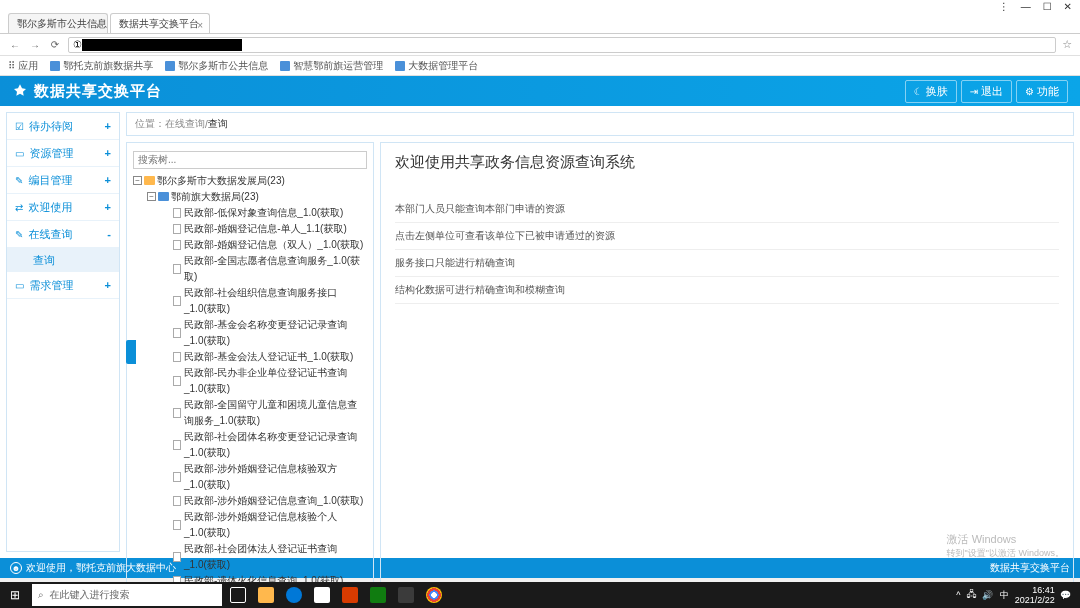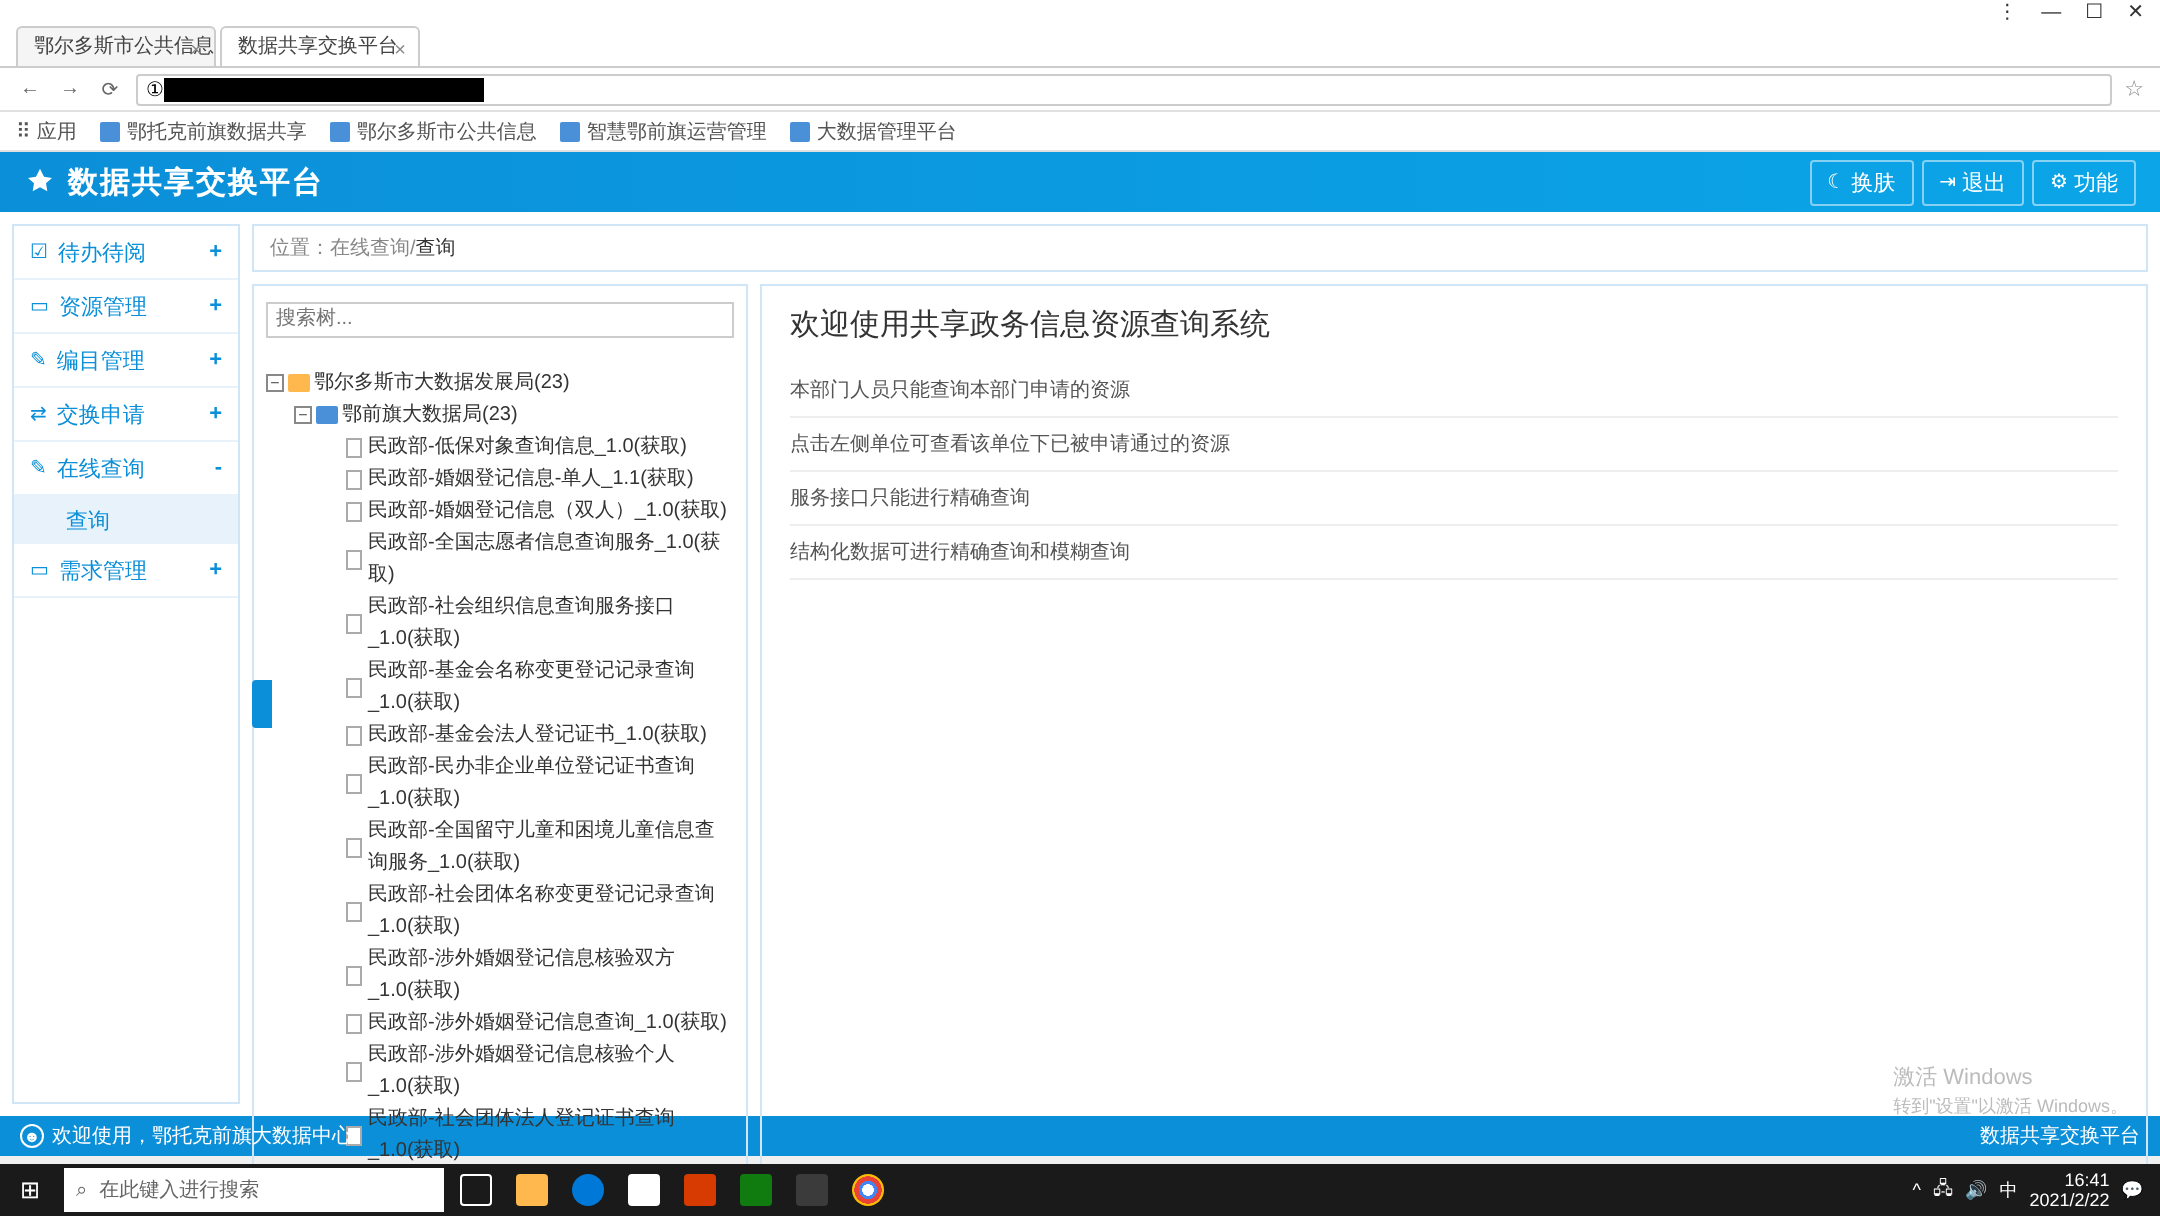--- a/index.html
+++ b/index.html
@@ -41,33 +41,33 @@
 .side-sub { height: 24px; display: flex; align-items: center; padding-left: 26px; font-size: 11px; background: #e8f2fa; color: #0b8fd8; }
 
 
 .content { flex: 1; display: flex; flex-direction: column; gap: 6px; }
 .breadcrumb { height: 20px; border: 1px solid #d0e5f5; display: flex; align-items: center; padding: 11px 8px; font-size: 10px; color: #888; }
 .breadcrumb .cur { color: #333; }
 .content-row { flex: 1; display: flex; gap: 6px; }
 
 
 .tree-panel { width: 248px; border: 1px solid #d0e5f5; padding: 6px; overflow: auto; }
-.tree-search { width: 100%; height: 18px; border: 1px solid #ccc; padding: 0 4px; font-size: 10px; margin-bottom: 15px; }
+.tree-search { width: 100%; height: 18px; border: 1px solid #ccc; padding: 0 4px; font-size: 10px; margin-bottom: 4px; }
 .tree { font-size: 10px; color: #333; line-height: 16px; }
 .tree-node { display: flex; align-items: center; gap: 2px; white-space: nowrap; }
 .tree-tgl { width: 9px; height: 9px; border: 1px solid #888; display: inline-flex; align-items: center; justify-content: center; font-size: 8px; line-height: 1; color: #555; flex-shrink: 0; }
 .folder-ico { width: 11px; height: 9px; background: #ffb84d; border-radius: 1px; flex-shrink: 0; position: relative; }
 .folder-ico.blue { background: #4a90d9; }
 .file-ico { width: 8px; height: 10px; border: 1px solid #aaa; background: #fff; flex-shrink: 0; }
 .tree-children { padding-left: 14px; }
 .tree-leaf { display: flex; align-items: center; gap: 3px; padding-left: 12px; }
 
 
 .welcome-panel { flex: 1; border: 1px solid #d0e5f5; padding: 10px 14px; }
-.welcome-title { font-size: 15px; color: #333; margin-bottom: 10px; }
+.welcome-title { font-size: 15px; color: #333; margin-bottom: 24px; }
 .welcome-line { font-size: 10px; color: #555; padding: 6px 0; border-bottom: 1px solid #eee; }
 
 
 .slide-handle { position: absolute; left: 126px; top: 340px; width: 10px; height: 24px; background: #0b8fd8; border-radius: 2px 0 0 2px; }
 
 
 .watermark { position: absolute; right: 16px; bottom: 48px; font-size: 11px; color: #bbb; text-align: left; line-height: 14px; }
 
 
 .app-footer { height: 20px; background: #0b8fd8; color: #fff; display: flex; align-items: center; padding: 0 10px; font-size: 10px; }
@@ -185,21 +185,21 @@
       <div class="side-item">
         <span class="lbl">
           <span class="ico">✎</span>
           <span>编目管理</span>
         </span>
         <span class="toggle">+</span>
       </div>
       <div class="side-item">
         <span class="lbl">
           <span class="ico">⇄</span>
-          <span>交换申请</span>
+          <span>欢迎使用</span>
         </span>
         <span class="toggle">+</span>
       </div>
       <div class="side-item">
         <span class="lbl">
           <span class="ico">✎</span>
           <span>在线查询</span>
         </span>
         <span class="toggle">-</span>
       </div>

